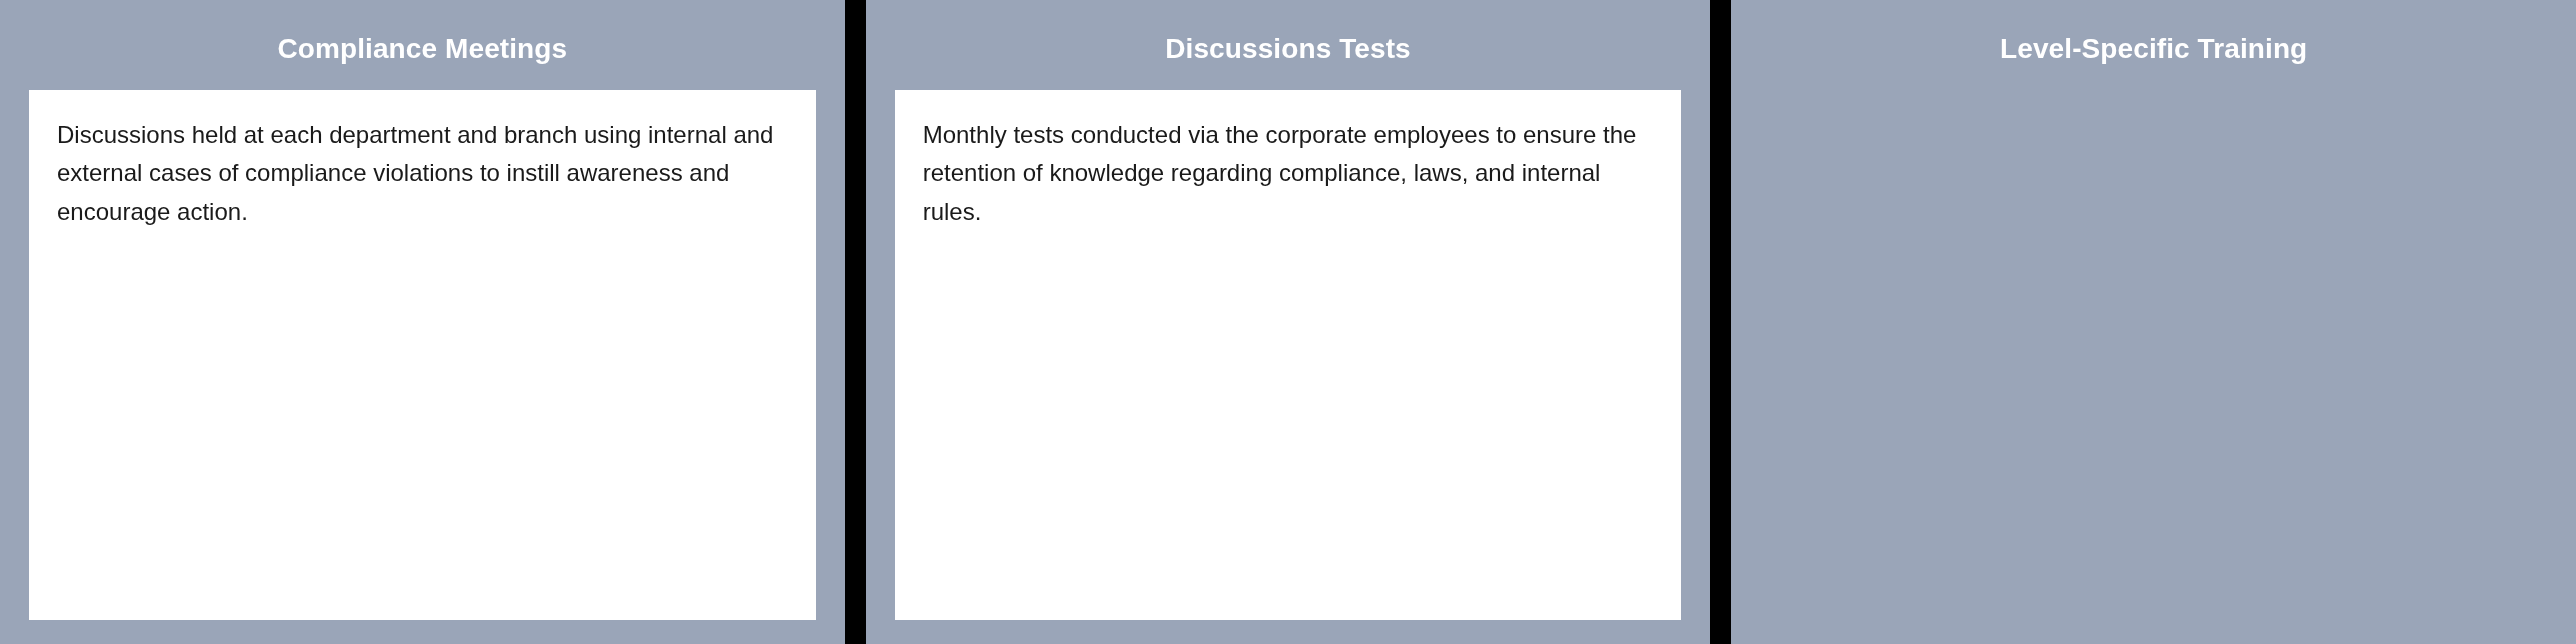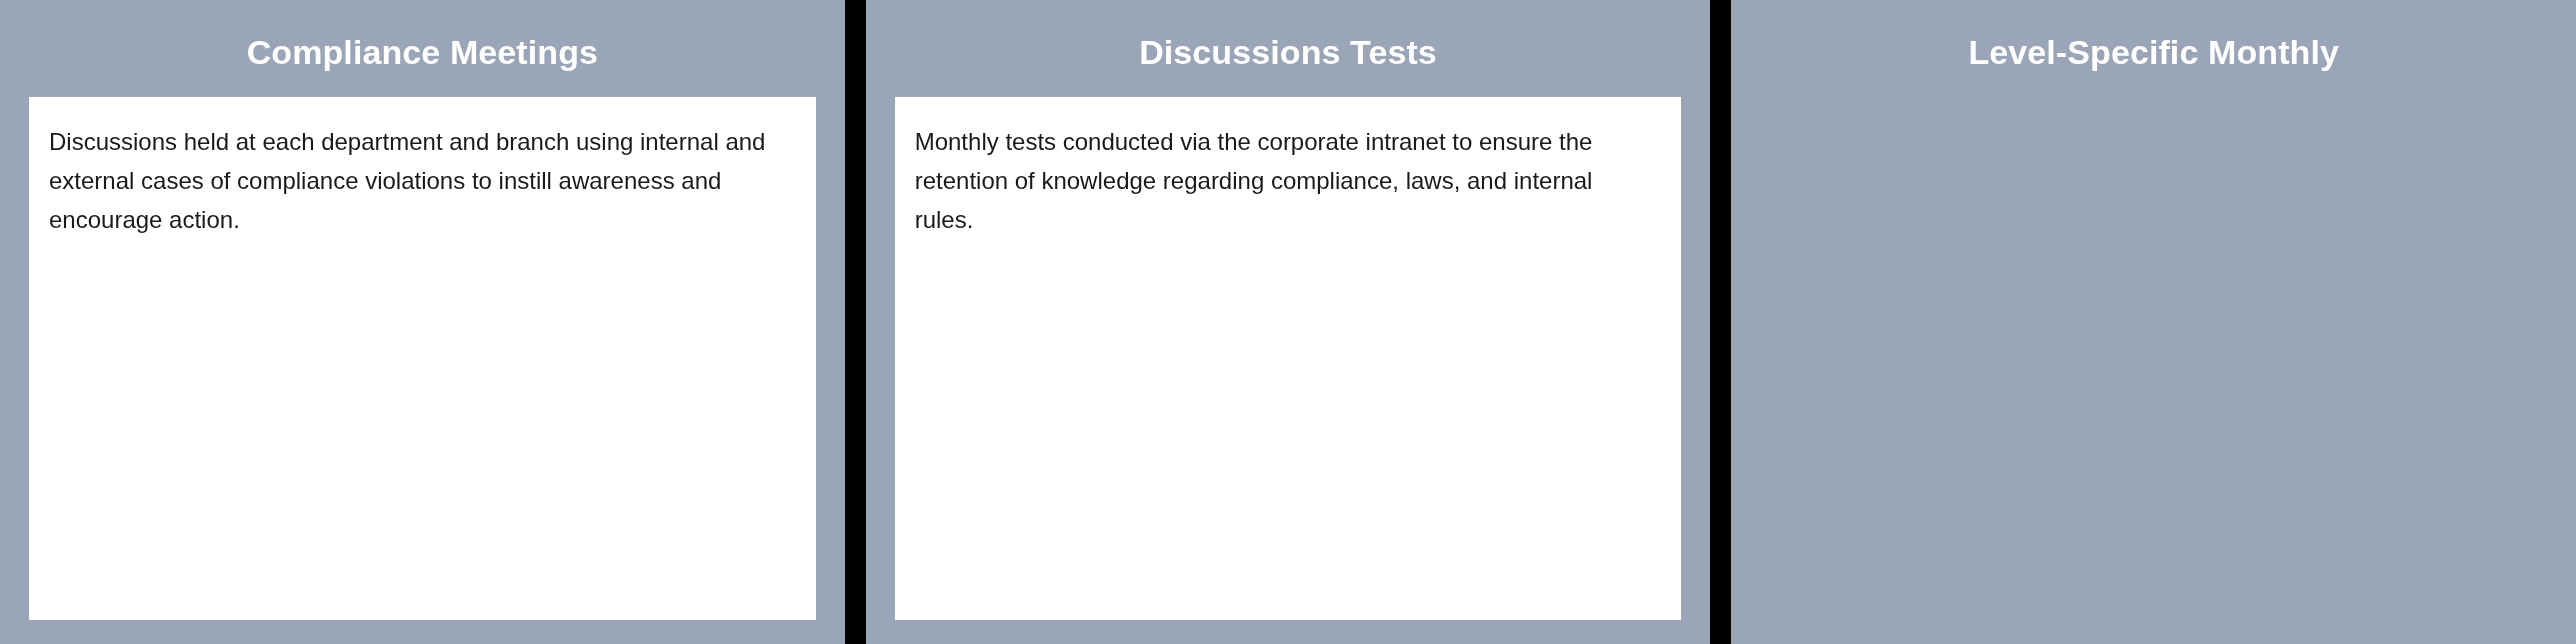--- a/index.html
+++ b/index.html
@@ -26,34 +26,34 @@
     background: #9aa5b8;
     display: flex;
     flex-direction: column;
     align-items: center;
     box-sizing: border-box;
     padding: 0;
     min-width: 0;
   }
   .panel-title {
     color: #ffffff;
-    font-size: 34px;
+    font-size: 28px;
     font-weight: bold;
     text-align: center;
     line-height: 1.2;
     margin-top: 31.5px;
     margin-bottom: 24.5px;
     letter-spacing: 0.1px;
   }
   .panel-card {
     background: #ffffff;
     width: calc(100% - 58px);
     margin: 0 29px 24.5px 29px;
     box-sizing: border-box;
-    padding: 26px 28px 28px 20px;
+    padding: 26px 28px 28px 28px;
     flex: 1 1 auto;
   }
   .card-text {
     color: #1a1a1a;
     font-size: 24px;
     line-height: 1.62;
     font-weight: 400;
     white-space: pre-wrap;
   }
 </style>
@@ -65,22 +65,22 @@
   <div class="panel">
     <div class="panel-title">Compliance Meetings</div>
     <div class="panel-card">
       <div class="card-text">Discussions held at each department and branch using internal and external cases of compliance violations to instill awareness and encourage action.</div>
     </div>
   </div>
 
   <div class="panel">
     <div class="panel-title">Discussions Tests</div>
     <div class="panel-card">
-      <div class="card-text">Monthly tests conducted via the corporate intranet to ensure the retention of knowledge regarding compliance, laws, and internal rules.</div>
+      <div class="card-text">Monthly tests conducted via the corporate employees to ensure the retention of knowledge regarding compliance, laws, and internal rules.</div>
     </div>
   </div>
 
   <div class="panel">
-    <div class="panel-title">Level-Specific Monthly</div>
+    <div class="panel-title">Level-Specific Training</div>
   </div>
 
 </div>
 
 
 </body></html>

